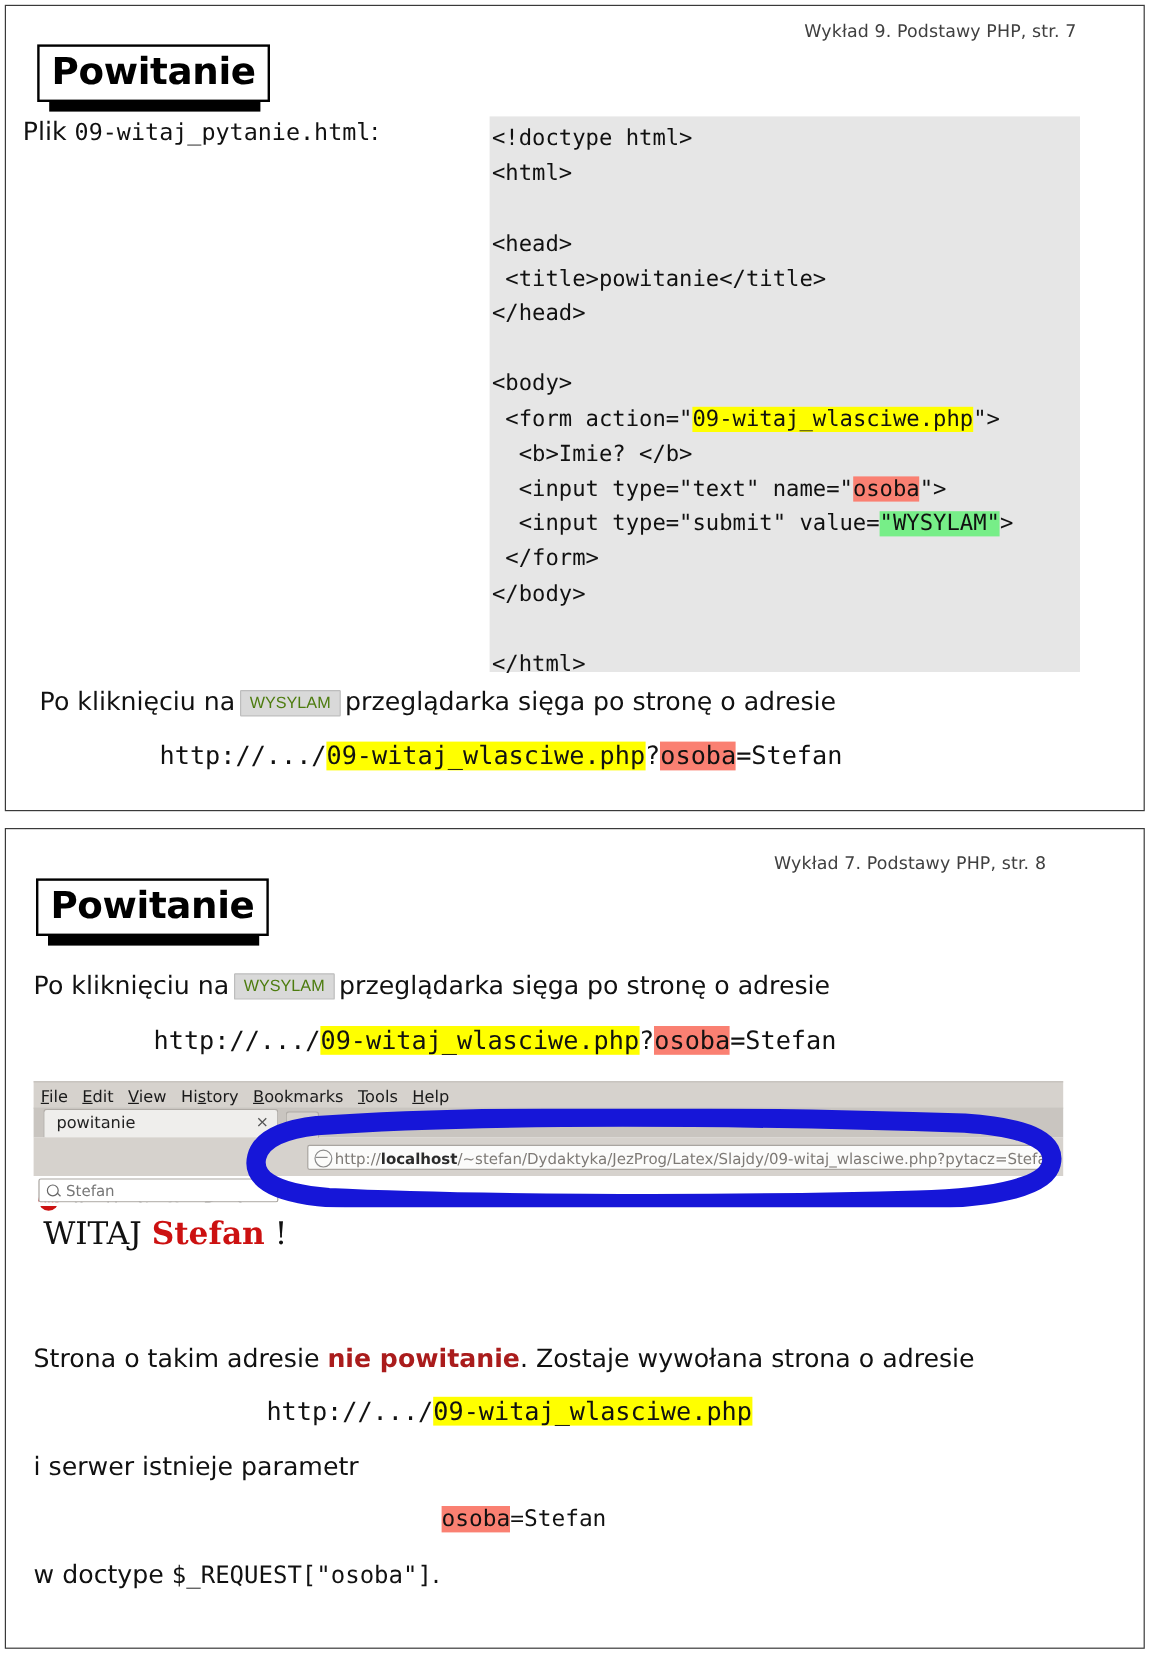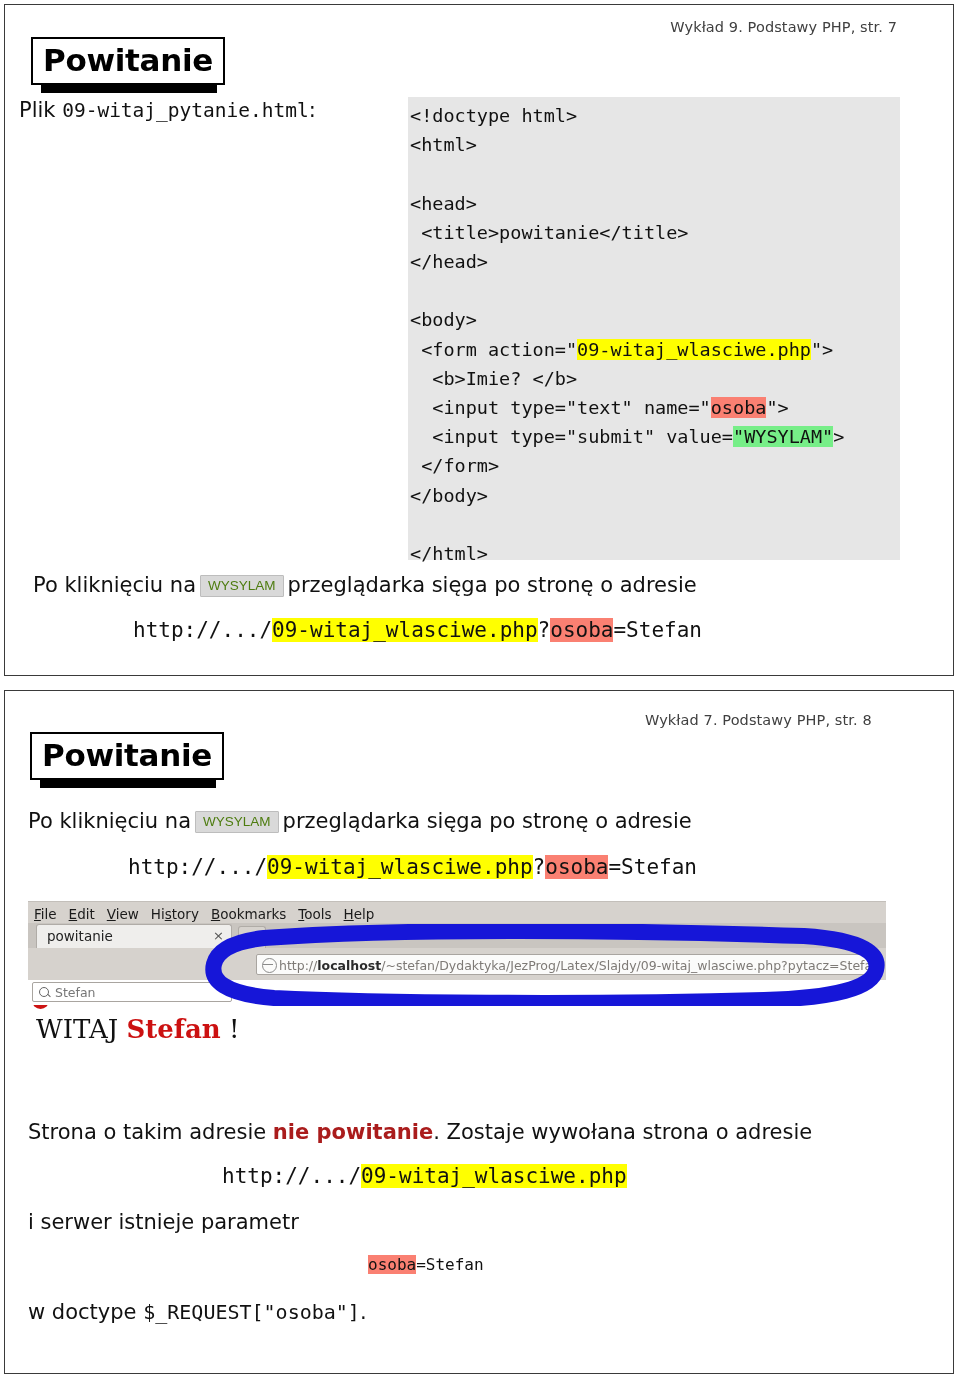--- a/index.html
+++ b/index.html
@@ -120,21 +120,21 @@
     vertical-align: 2px;
     margin: 0 4px;
   }
   .url-line {
     font-family: "DejaVu Sans Mono", monospace;
     font-size: 21px;
   }
   #url-1 { left: 128px; top: 613px; }
   #url-2 { left: 128px; top: 855px; }
   #url-3 { left: 222px; top: 1164px; }
-  #param-line { left: 368px; top: 1255px; font-family: "DejaVu Sans Mono", monospace; font-size: 16px; }
+  #param-line { left: 368px; top: 1255px; font-family: "DejaVu Sans Mono", monospace; font-size: 19px; }
 
   
   #browser-shot {
     position: absolute;
     left: 28px; top: 901px;
     width: 858px; height: 104px;
   }
   .bz-menubar {
     position: absolute; left: 0; top: 0;
     width: 858px; height: 22px;

